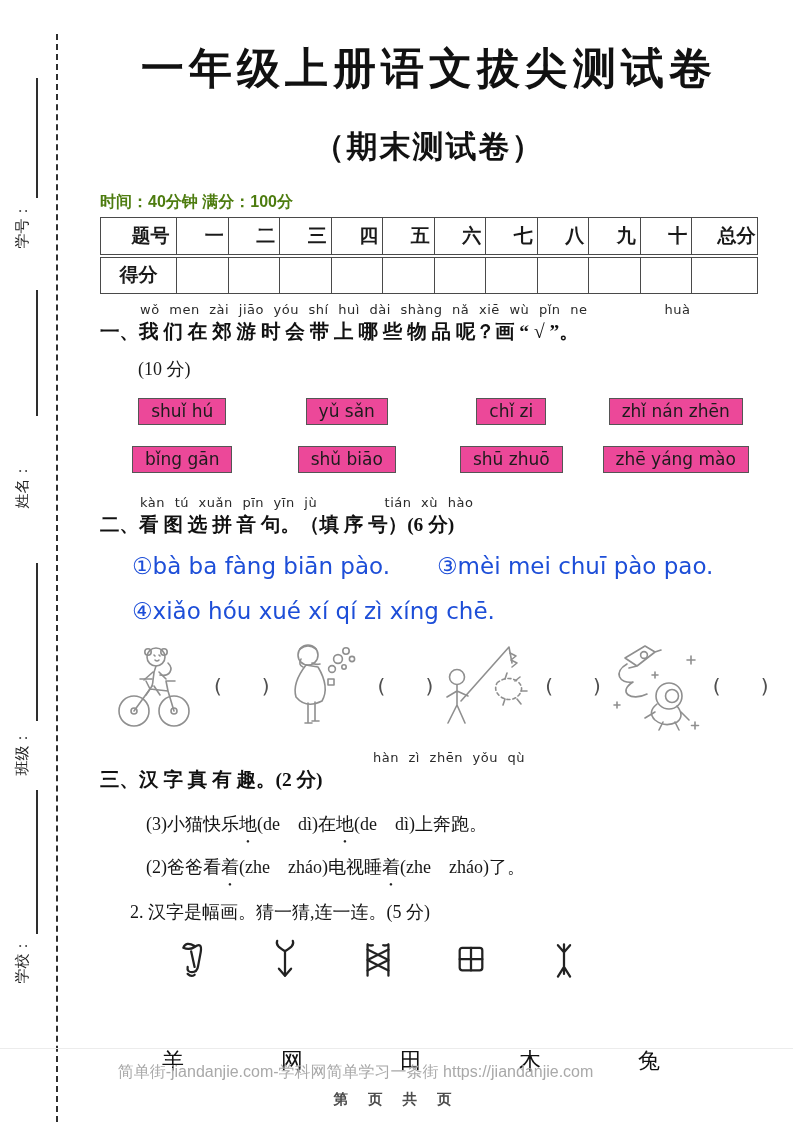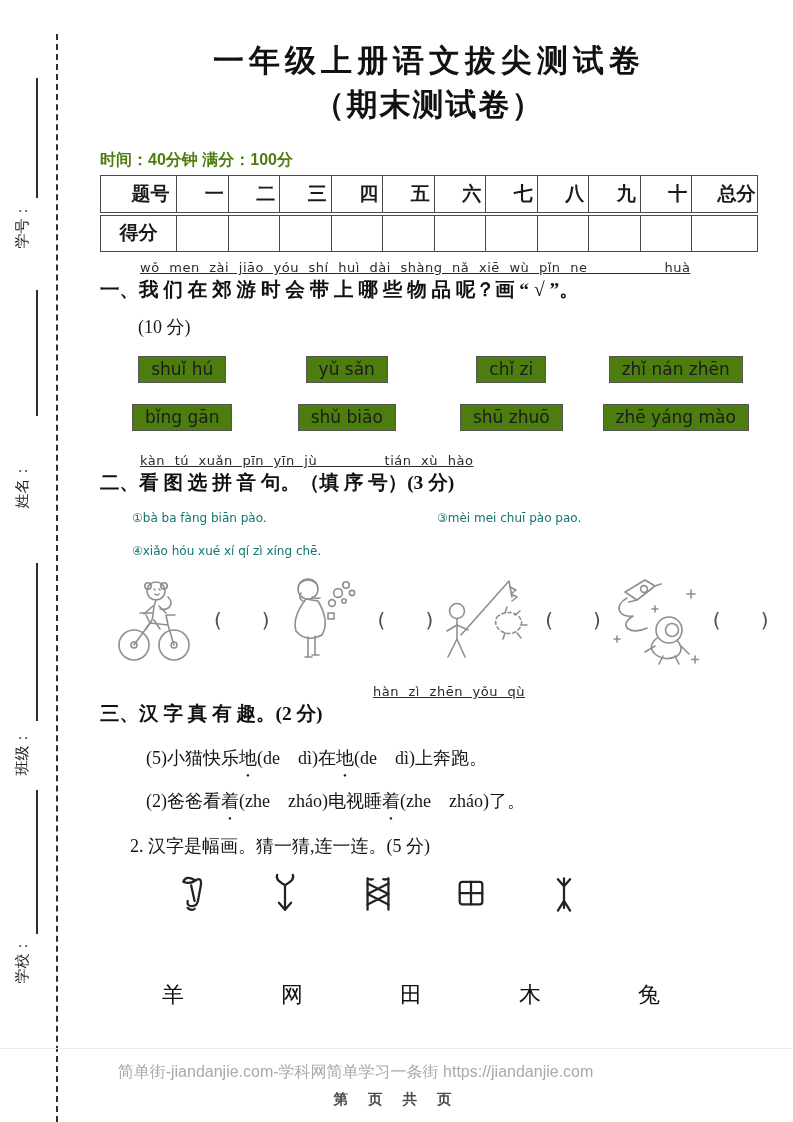--- a/index.html
+++ b/index.html
@@ -27,76 +27,76 @@
     font-size:15px; font-family:"Liberation Serif", serif; color:#222;
     white-space:nowrap;
   }
   .sl1 { top:217px; } .sl2 { top:477px; } .sl3 { top:744px; } .sl4 { top:952px; }
 
   
   .content { position:absolute; left:100px; top:34px; width:658px; }
 
   .paper-title {
     font-family:"Liberation Sans", sans-serif; font-weight:900;
-    font-size:31px; letter-spacing:5px; text-align:center; color:#111;
+    font-size:43px; letter-spacing:5px; text-align:center; color:#111;
     margin-top:6px; white-space:nowrap;
   }
   .paper-subtitle {
     font-family:"Liberation Sans", sans-serif; font-weight:800;
     font-size:31px; letter-spacing:2px; text-align:center; color:#111;
-    margin-top:2px;
+    margin-top:28px;
   }
   .exam-info {
     font-family:"Liberation Sans", sans-serif; font-weight:600;
     font-size:16px; text-align:left; margin:24px 2px 4px 0; color:#4d7c0f;
   }
 
   
   table.score { width:100%; border-collapse:collapse; table-layout:fixed; }
   table.score td {
     border:1.6px solid #4a4a4a; height:38px; text-align:center;
     font-size:19px; font-weight:700; font-family:"Liberation Serif", serif;
   }
   table.score tr:first-child td { border-bottom:4px double #4a4a4a;padding-left:24px; }
   table.score td.col-first { width:76px; }
   table.score td.col-last  { width:66px; }
 
   
   .pinyin {
     font-family:"DejaVu Sans", sans-serif; font-size:13px; color:#2a2a2a;
-    white-space:pre; word-spacing:5px; letter-spacing:0.5px;text-decoration:underline;
+    white-space:pre; word-spacing:5px; letter-spacing:0.5px;
   }
   .q-heading {
     font-size:19.5px; font-weight:700; white-space:pre; color:#111;
     margin-top:1px;
   }
   .q-sub { font-size:18px; white-space:pre; color:#151515; }
 
   .sec1 { margin-top:8px; }
   .sec1 .pinyin { margin-left:40px; }
   .points-line { font-size:18px; margin:12px 0 0 38px; }
 
   .word-box-grid {
     display:grid; grid-template-columns:repeat(4,1fr); justify-items:center;
     row-gap:21px; margin:17px 0 0 0;
   }
   .word-box {
     border:1.2px solid #555; padding:2px 12px 3px;
     font-family:"DejaVu Sans", sans-serif; font-size:17px; white-space:nowrap;
-    color:#1c1c1c; background:#4d7c0f;
+    color:#1c1c1c; background:#ec4899;
   }
 
   .sec2 { margin-top:22px; }
   .sec2 .pinyin { margin-left:40px; }
   .sentence-grid {
     display:grid; grid-template-columns:305px auto; row-gap:19px;
     margin:15px 0 0 32px;
   }
   .sentence {
-    font-family:"DejaVu Sans", sans-serif; font-size:12px; color:#0f766e;
+    font-family:"DejaVu Sans", sans-serif; font-size:23px; color:#1d4ed8;
     white-space:pre;
   }
 
   .picture-row {
     display:flex; align-items:center; margin:14px 0 0 8px; height:96px;
   }
   .pic-item { display:flex; align-items:center; }
   .pic-sketch { flex:none; }
   .answer-blank {
     font-family:"DejaVu Sans", sans-serif; font-size:20px; color:#4f4f4f;
@@ -206,21 +206,21 @@
         <div class="word-box">zhǐ nán zhēn</div>
         <div class="word-box">bǐng gān</div>
         <div class="word-box">shǔ biāo</div>
         <div class="word-box">shū zhuō</div>
         <div class="word-box">zhē yáng mào</div>
       </div>
   </div>
 
   <div class="sec2">
     <div class="pinyin">kàn tú xuǎn pīn yīn jù       tián xù hào</div>
-    <div class="q-heading">二、看 图 选 拼 音 句。（填 序 号）(3 分)</div>
+    <div class="q-heading">二、看 图 选 拼 音 句。（填 序 号）(6 分)</div>
     <div class="sentence-grid">
         <div class="sentence">①bà ba fàng biān pào.</div>
         <div class="sentence">③mèi mei chuī pào pao.</div>
         <div class="sentence">④xiǎo hóu xué xí qí zì xíng chē.</div>
       </div>
 
     <div class="picture-row">
       <div class="pic-item">
         <svg class="sketch pic-sketch" width="104" height="94" viewBox="0 0 104 94">
           <circle cx="26" cy="72" r="15"></circle>
@@ -277,21 +277,21 @@
           <path d="M88 18 v8 M84 22 h8 M14 64 v6 M11 67 h6 M92 84 v7 M88.5 87.5 h7 M52 34 v6 M49 37 h6"></path>
         </svg>
         <span class="answer-blank">(　　)</span>
       </div>
     </div>
   </div>
 
   <div class="sec3">
     <div class="pinyin">hàn zì zhēn yǒu qù</div>
     <div class="q-heading">三、汉 字 真 有 趣。(2 分)</div>
-    <div class="sub-sentence"><span>(5)小猫快乐</span><span class="dot-char">地</span><span>(de　dì)在</span><span class="dot-char">地</span><span>(de　dì)上奔跑。</span></div>
+    <div class="sub-sentence"><span>(3)小猫快乐</span><span class="dot-char">地</span><span>(de　dì)在</span><span class="dot-char">地</span><span>(de　dì)上奔跑。</span></div>
     <div class="sub-sentence"><span>(2)爸爸看</span><span class="dot-char">着</span><span>(zhe　zháo)电视睡</span><span class="dot-char">着</span><span>(zhe　zháo)了。</span></div>
     <div class="q-sub item-line-2">2. 汉字是幅画。猜一猜,连一连。(5 分)</div>
 
     <div class="pictograph-row">
       <svg class="glyph" width="40" height="48" viewBox="0 0 46 48">
         <path d="M26 8 q-10 -6 -13 2 q7 3 13 -1 q9 -6 7 6 l-3 16 q-1 7 -7 7 q-6 0 -5 -6"></path>
         <path d="M22 14 l4 18 M18 40 q4 4 8 1"></path>
       </svg>
       <svg class="glyph" width="40" height="48" viewBox="0 0 46 48">
         <path d="M23 14 V42 M23 14 C17 10 12 7 14 2 M23 14 C29 10 34 7 32 2"></path>

